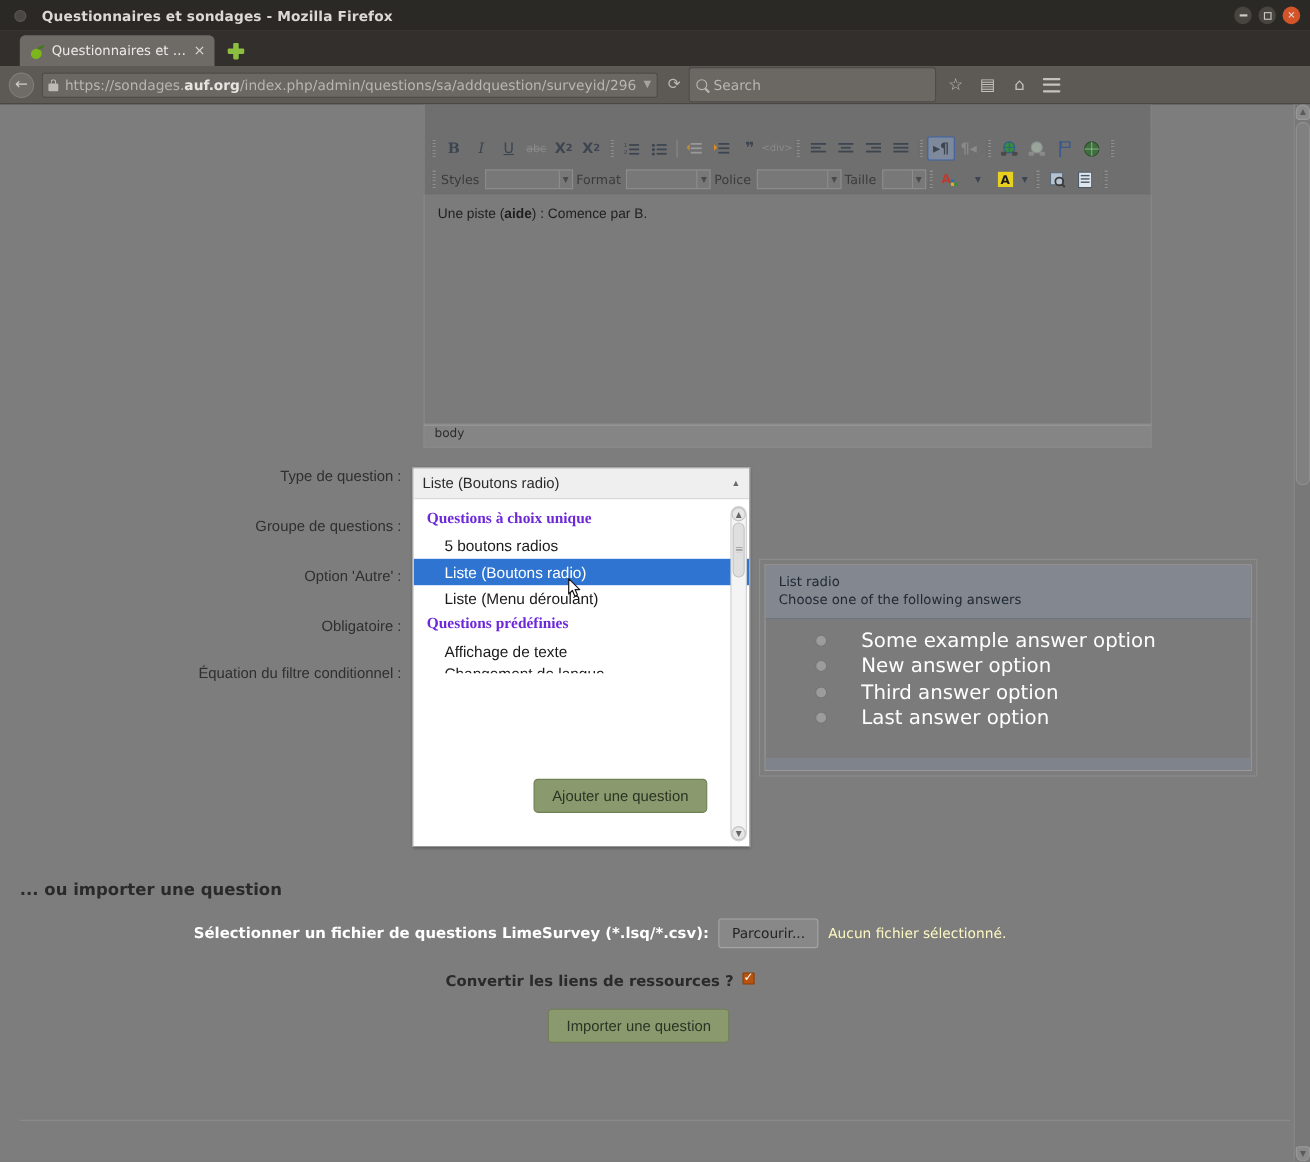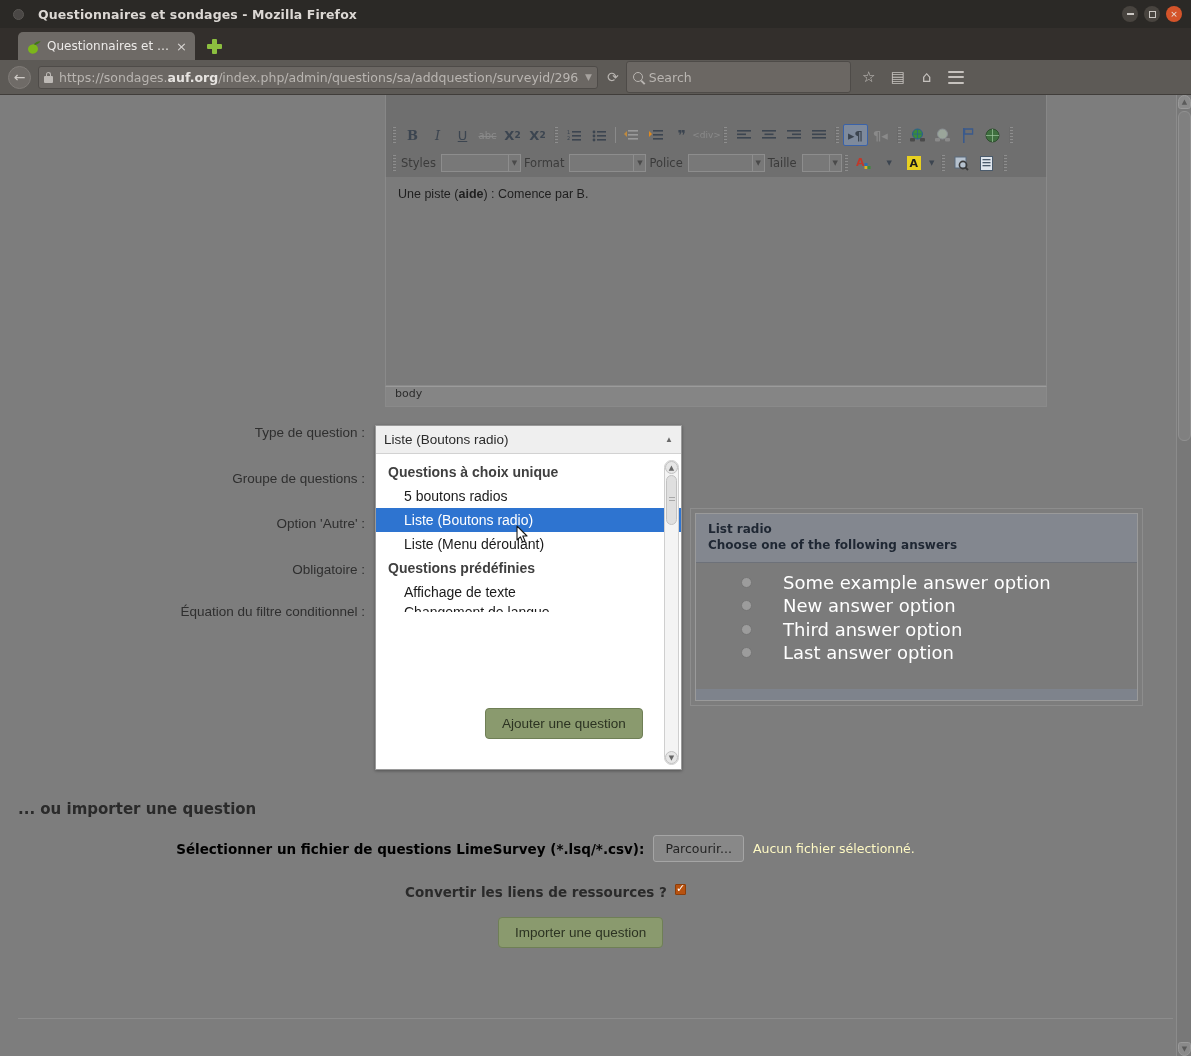--- a/index.html
+++ b/index.html
@@ -159,23 +159,23 @@
     display:flex; align-items:center; padding:0 8px;
     font-size:13.5px; color:#2b2b2b;
     font-family:"Liberation Sans", sans-serif;
   }
   #dd-selected .tri{ margin-left:auto; font-size:8px; color:#6a6a6a;}
   #dd-list{
     position:relative; height:315px; overflow:hidden; padding-top:6px;
     background:#fff;
   }
   .dd-group{
-    font-size:14px; font-weight:bold; color:#404040;
+    font-size:14px; font-weight:bold; color:#6d28d9;
     padding:4px 10px 4px 12px;
-    font-family:Liberation Sans, sans-serif;
+    font-family:Liberation Serif, serif;
   }
   .dd-item{
     font-size:14px; color:#1a1a1a; padding:4px 10px 4px 28px;
     font-family:"Liberation Sans", sans-serif; white-space:nowrap;
   }
   .dd-item.sel{ background:#2e74d0; color:#fff; }
   #dd-scroll{
     position:absolute; right:2px; top:6px; width:15px; bottom:4px;
     background:#f4f4f4; border:1px solid #cfcfcf; border-radius:8px;
   }
@@ -204,21 +204,21 @@
     border:1px solid #8d8d8d; background:#7d7d7d;
   }
   #preview{
     position:absolute; left:4px; top:4px; right:4px; bottom:4px;
     border:1px solid #9a9a9a; background:#7b7b7b;
   }
   #pv-head{
     background:#83878f; padding:7px 12px 9px 12px;
     border-bottom:1px solid #6d7179;
   }
-  #pv-head div{ font-size:12px; font-weight:bold; color:#1f2733; line-height:1.35;
+  #pv-head div{ font-size:12px; font-weight:normal; color:#1f2733; line-height:1.35;
     font-family:"DejaVu Sans", sans-serif;}
   #pv-body{ padding:7px 0 6px 22px; }
   .pv-opt{ display:flex; align-items:center; height:23.5px; gap:8px;}
   .radio{
     width:11px;height:11px;border-radius:50%;
     background:#9c9c9c;border:1px solid #757575; flex:0 0 auto;
     position:relative;
   }
   .radio.checked:after{
     content:""; position:absolute; left:2px; top:2px; width:5px;height:5px;
@@ -240,21 +240,21 @@
   
   #import-block{ position:absolute; left:0; top:705px; width:1191px; }
   #import-title{
     font-size:15px; font-weight:bold; color:#2a2a2a; padding-left:18px;
     font-family:"DejaVu Sans", sans-serif;
   }
   #file-row{
     display:flex; align-items:center; justify-content:center; gap:9px;
     margin-top:17px; padding-right:100px;
   }
-  #file-label{ font-size:13.5px; font-weight:bold; color:#000000;
+  #file-label{ font-size:13.5px; font-weight:bold; color:#ffffff;
     font-family:"DejaVu Sans", sans-serif;}
   #browse{
     background:#888; border:1px solid #a5a5a5; border-radius:3px;
     font-size:12.5px; color:#232323; padding:5px 11px;
     font-family:"DejaVu Sans", sans-serif;
   }
   #nofile{ font-size:12.5px; color:#fef9c3; font-family:"DejaVu Sans", sans-serif;}
   #convert-row{
     display:flex; align-items:flex-start; justify-content:center; gap:8px;
     margin-top:22px; padding-right:100px;

